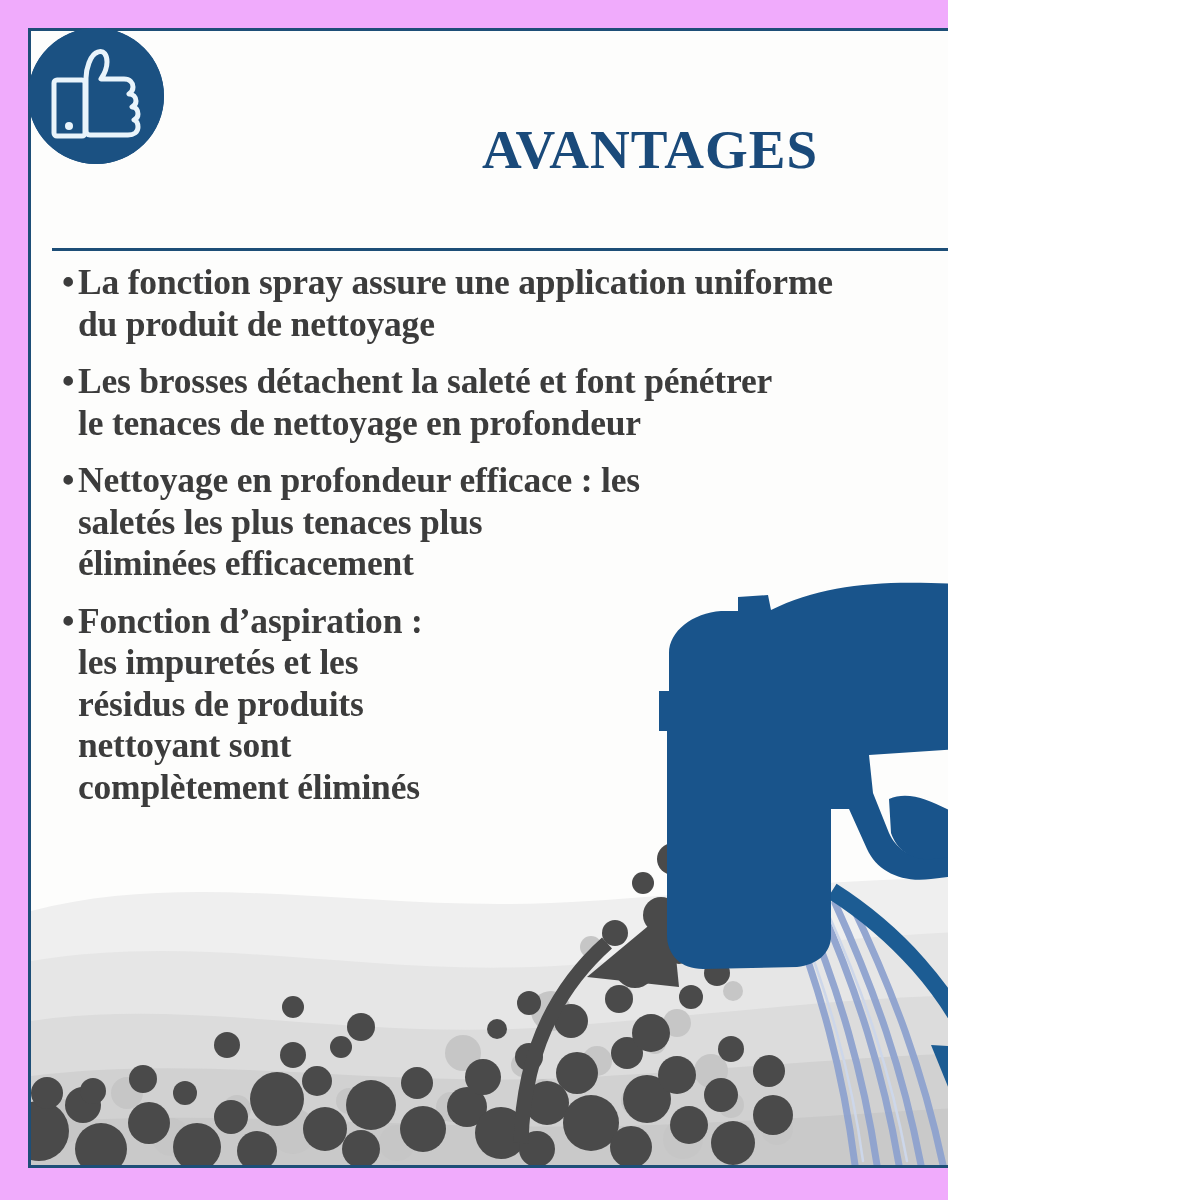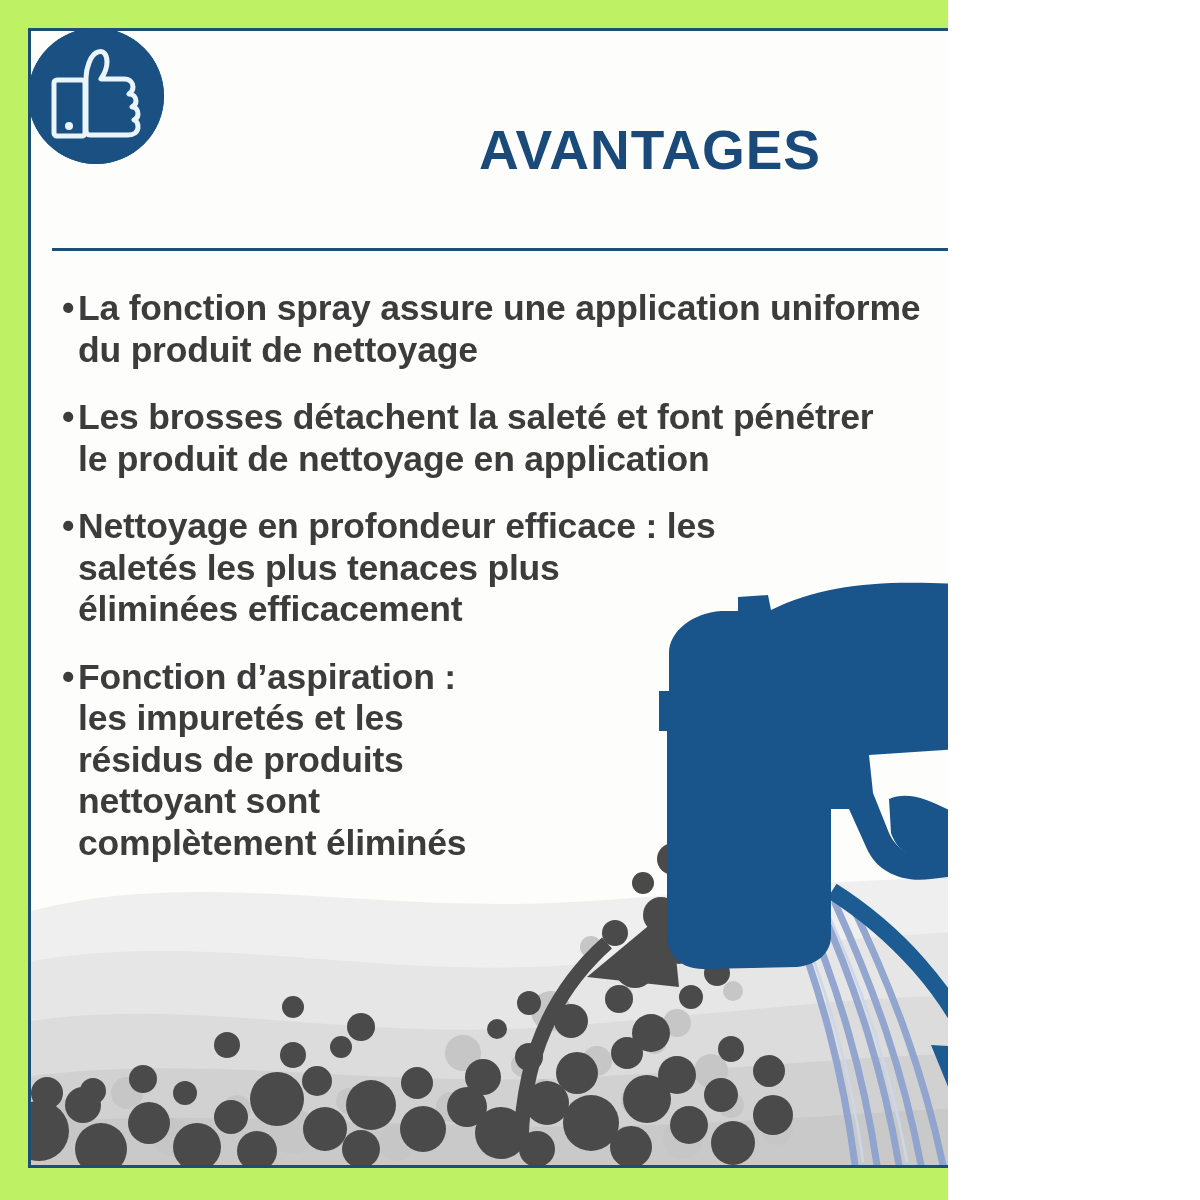--- a/index.html
+++ b/index.html
@@ -7,22 +7,23 @@
     padding: 0;
     background: #ffffff;
   }
   body {
     font-family: "Liberation Sans", sans-serif;
   }
   #page {
     position: relative;
     width: 948px;
     height: 1200px;
-    background: #bef264;
+    background: #f0abfc;
     overflow: hidden;
+    font-family: Liberation Serif, serif;
   }
 
   
   #frame {
     position: absolute;
     left: 28px;
     top: 28px;
     width: 1144px;
     height: 1140px;
     border: 3px solid #1d4e77;
@@ -88,21 +89,20 @@
     left: 6px;
     top: 0;
     font-size: 35.5px;
     line-height: 1.17;
     color: #3c3c3c;
   }
   .bullet .txt {
     display: block;
     padding-left: 22px;
     white-space: pre-line;
-    margin-top: 26px;
   }
   .b1 { width: 1030px; }
   .b2 { width: 1000px; }
   .b3 { width: 800px; }
   .b4 { width: 520px; }
 
   
   #art {
     position: absolute;
     left: 31px;
@@ -311,21 +311,21 @@
 
   <div id="bullets">
     <div class="bullet b1">
       <span class="dot">•</span>
       <span class="txt">La fonction spray assure une application uniforme
 du produit de nettoyage</span>
     </div>
     <div class="bullet b2">
       <span class="dot">•</span>
       <span class="txt">Les brosses détachent la saleté et font pénétrer
-le produit de nettoyage en application</span>
+le tenaces de nettoyage en profondeur</span>
     </div>
     <div class="bullet b3">
       <span class="dot">•</span>
       <span class="txt">Nettoyage en profondeur efficace : les
 saletés les plus tenaces plus
 éliminées efficacement</span>
     </div>
     <div class="bullet b4">
       <span class="dot">•</span>
       <span class="txt">Fonction d’aspiration :

